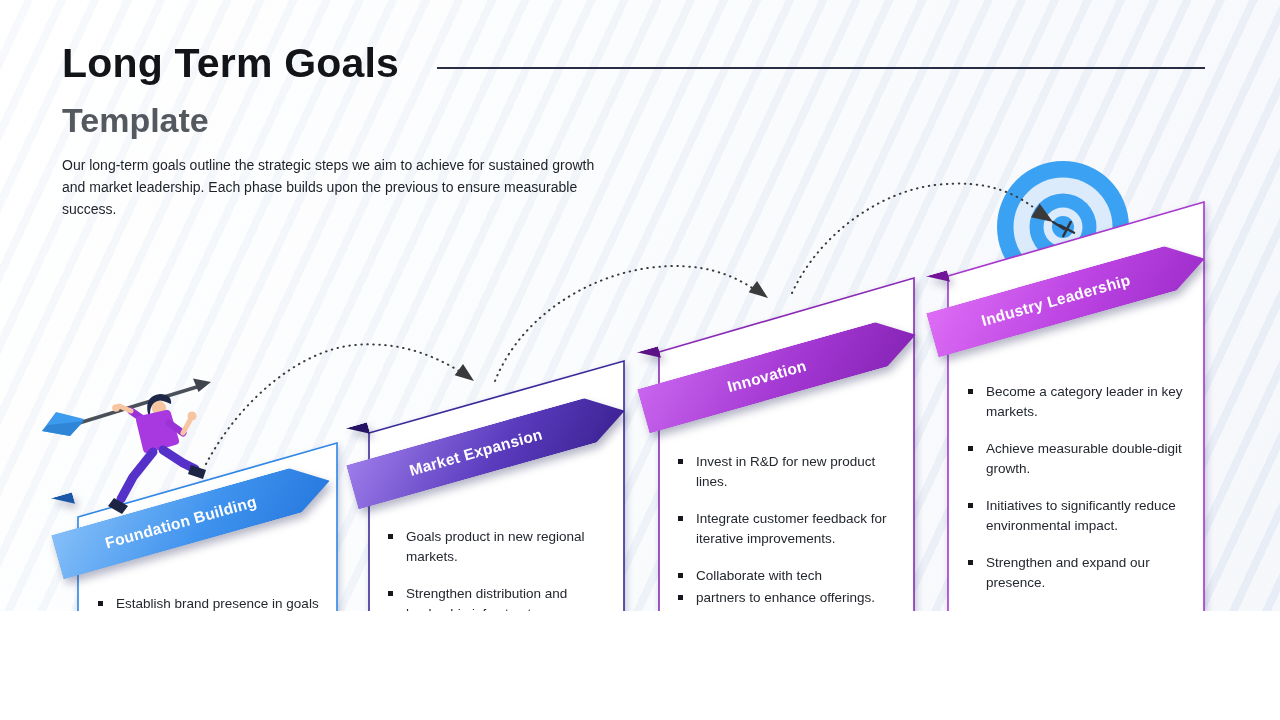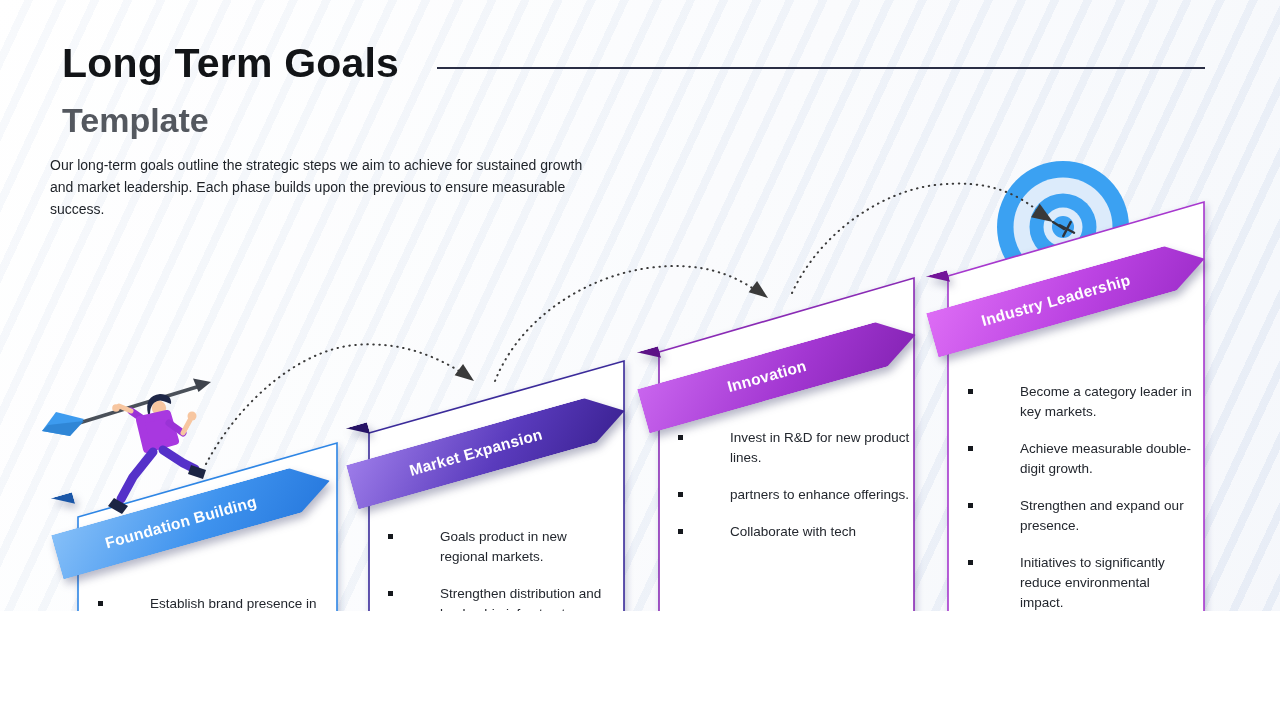--- a/index.html
+++ b/index.html
@@ -6,21 +6,21 @@
   body{font-family:"Liberation Sans","DejaVu Sans",sans-serif;}
   .slide{position:relative;width:1280px;height:611px;overflow:hidden;
     background:linear-gradient(118deg,#ffffff 0%,#f7f9fc 40%,#e9eef7 100%);}
   .slide::before{content:"";position:absolute;inset:0;
     background:repeating-linear-gradient(115deg,rgba(255,255,255,.55) 0 22px,rgba(226,233,243,.28) 22px 30px);
     pointer-events:none;}
   .hdr-title{position:absolute;left:62px;top:40px;font-size:41px;font-weight:800;
     color:#121417;letter-spacing:.2px;}
   .hdr-rule{position:absolute;left:437px;top:67px;width:768px;height:2px;background:#2a2e45;}
   .hdr-sub{position:absolute;left:62px;top:101px;font-size:34px;font-weight:700;color:#54585f;}
-  .hdr-desc{position:absolute;left:50px;top:154px;width:556px;font-size:14px;line-height:22px;color:#1d2127;}
+  .hdr-desc{position:absolute;left:62px;top:154px;width:556px;font-size:14px;line-height:22px;color:#1d2127;}
   .scene{position:absolute;left:0;top:0;}
   
   .ribbon{position:absolute;width:283px;height:46px;display:flex;align-items:center;justify-content:center;
     transform:rotate(-15.7deg);color:#fff;font-size:15.5px;font-weight:700;letter-spacing:.3px;
     clip-path:polygon(0 0,calc(100% - 36px) 0,100% 50%,calc(100% - 36px) 100%,0 100%);
     padding-right:26px;box-sizing:border-box;text-align:center;}
   .ribbon-wrap{position:absolute;filter:drop-shadow(3px 5px 4px rgba(45,50,95,.35));}
   .fold{position:absolute;width:22px;height:12px;clip-path:polygon(0 0,100% 0,100% 100%);}
   .rw1{left:51.7px;top:495.7px;} .rw2{left:346.7px;top:425.7px;}
   .rw3{left:637.7px;top:349.7px;} .rw4{left:926.7px;top:273.7px;}
@@ -30,22 +30,22 @@
   .r4{background:linear-gradient(135deg,#dd6df5 0%,#bb43e2 55%,#9c2cc9 100%);}
   .f1{background:#1b57a8;left:0;bottom:-11px;transform:rotate(-15.7deg);}
   .f2{background:#271366;left:0;bottom:-11px;transform:rotate(-15.7deg);}
   .f3{background:#5c1286;left:0;bottom:-11px;transform:rotate(-15.7deg);}
   .f4{background:#731599;left:0;bottom:-11px;transform:rotate(-15.7deg);}
   .fold{position:absolute;}
   .rw1 .fold,.rw2 .fold,.rw3 .fold,.rw4 .fold{position:absolute;}
   
   .bullets{position:absolute;width:228px;}
   .b1{left:96px;top:594px;} .b2{left:386px;top:527px;}
-  .b3{left:676px;top:428px;width:234px;} .b4{left:966px;top:382px;}
-  .bi{display:flex;margin-bottom:17px;gap:34px;}
+  .b3{left:676px;top:452px;width:234px;} .b4{left:966px;top:382px;}
+  .bi{display:flex;margin-bottom:17px;}
   .bi.tight{margin-bottom:2px;}
   .sq{flex:none;width:5px;height:5px;background:#15181d;margin:7px 13px 0 2px;}
   .bt{font-size:13.5px;line-height:20px;color:#23272e;}
 </style>
 </head>
 <body>
 
 <div class="slide">
 
   <svg class="scene" width="1280" height="720" viewBox="0 0 1280 720">
@@ -192,47 +192,51 @@
         <span class="bt">Strengthen distribution and leadership infrastructure.</span>
       </div>
     </div>
   <div class="bullets b3">
 
       <div class="bi">
         <span class="sq"></span>
         <span class="bt">Invest in R&amp;D for new product lines.</span>
       </div>
 
+      <div class="bi">
+        <span class="sq"></span>
+        <span class="bt">Integrate customer feedback for iterative improvements.</span>
+      </div>
+
+      <div class="bi tight">
+        <span class="sq"></span>
+        <span class="bt">Collaborate with tech</span>
+      </div>
 
       <div class="bi">
         <span class="sq"></span>
         <span class="bt">partners to enhance offerings.</span>
       </div>
-
-      <div class="bi tight">
-        <span class="sq"></span>
-        <span class="bt">Collaborate with tech</span>
-      </div>
     </div>
   <div class="bullets b4">
 
       <div class="bi">
         <span class="sq"></span>
         <span class="bt">Become a category leader in key markets.</span>
       </div>
 
       <div class="bi">
         <span class="sq"></span>
         <span class="bt">Achieve measurable double-digit growth.</span>
       </div>
 
       <div class="bi">
         <span class="sq"></span>
+        <span class="bt">Initiatives to significantly reduce environmental impact.</span>
+      </div>
+
+      <div class="bi">
+        <span class="sq"></span>
         <span class="bt">Strengthen and expand our presence.</span>
       </div>
-
-      <div class="bi">
-        <span class="sq"></span>
-        <span class="bt">Initiatives to significantly reduce environmental impact.</span>
-      </div>
     </div>
 
 </div>
 
 </body></html>

